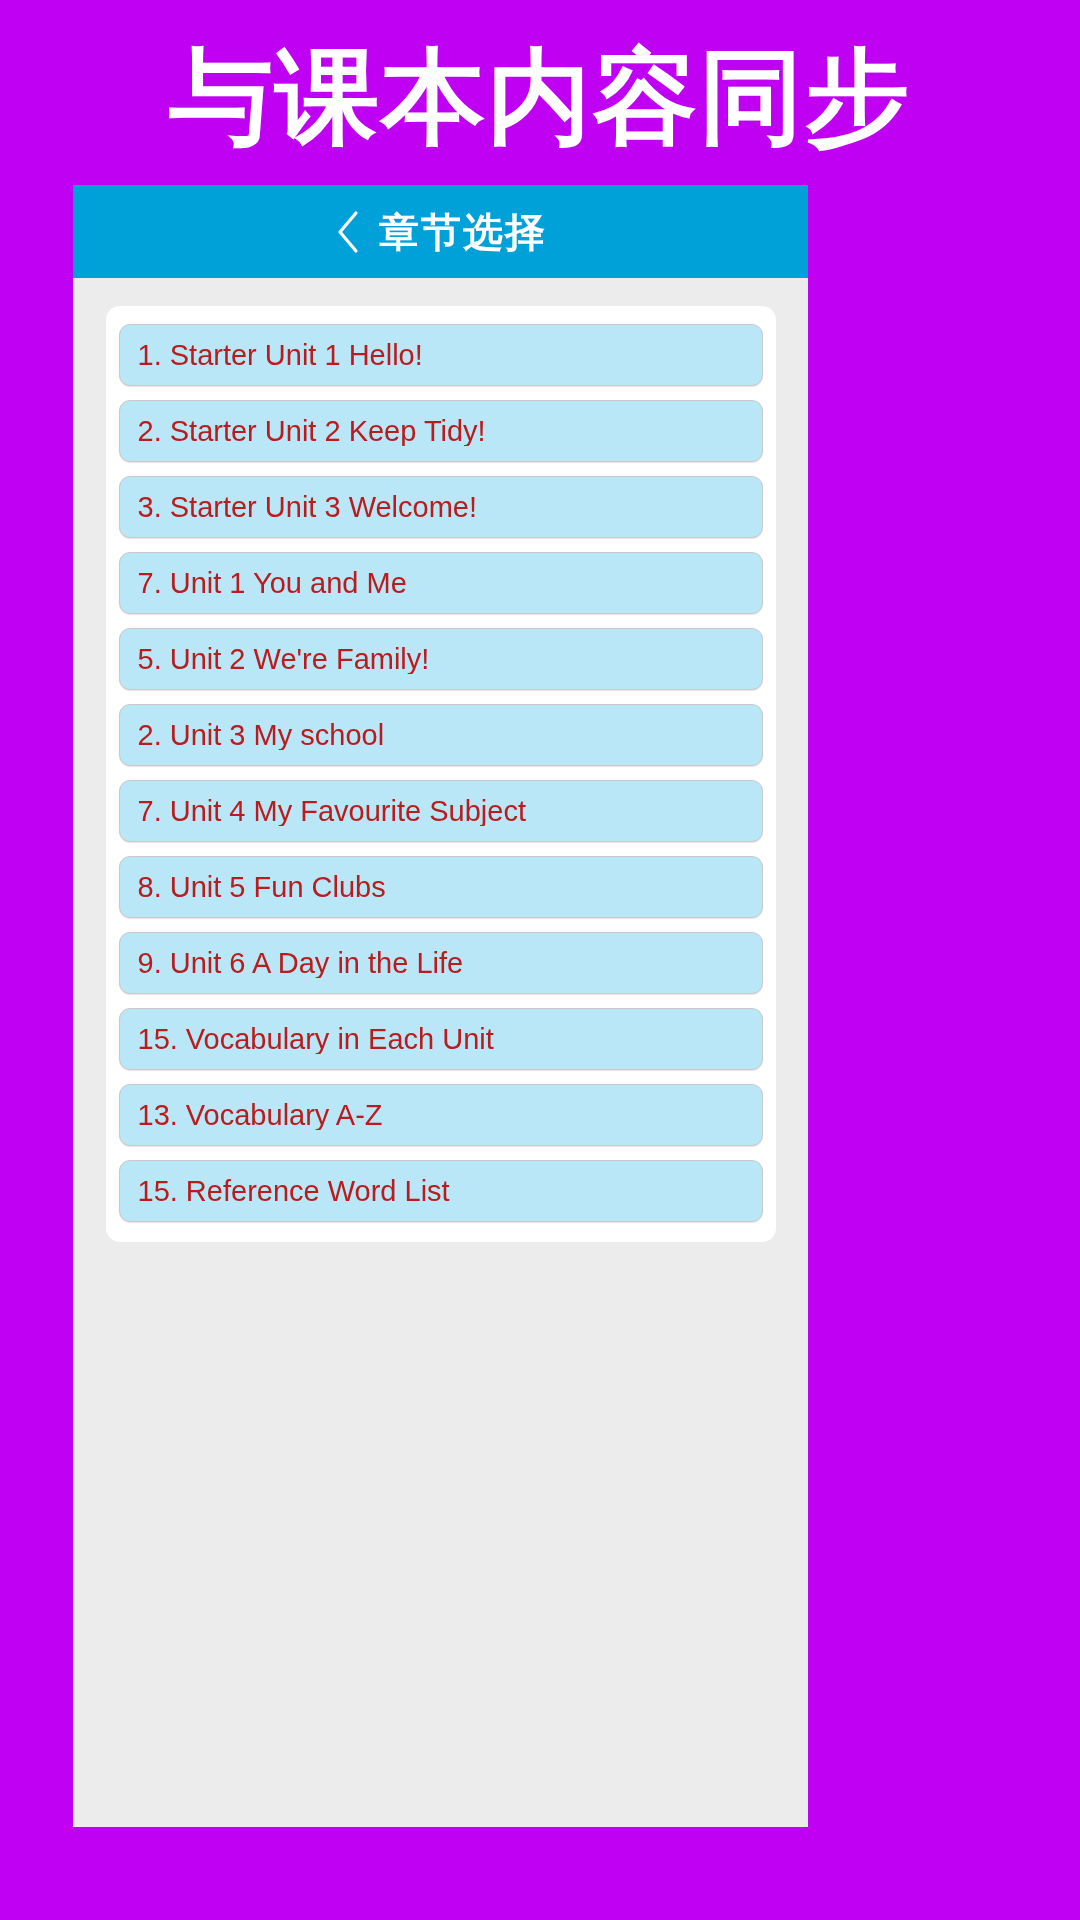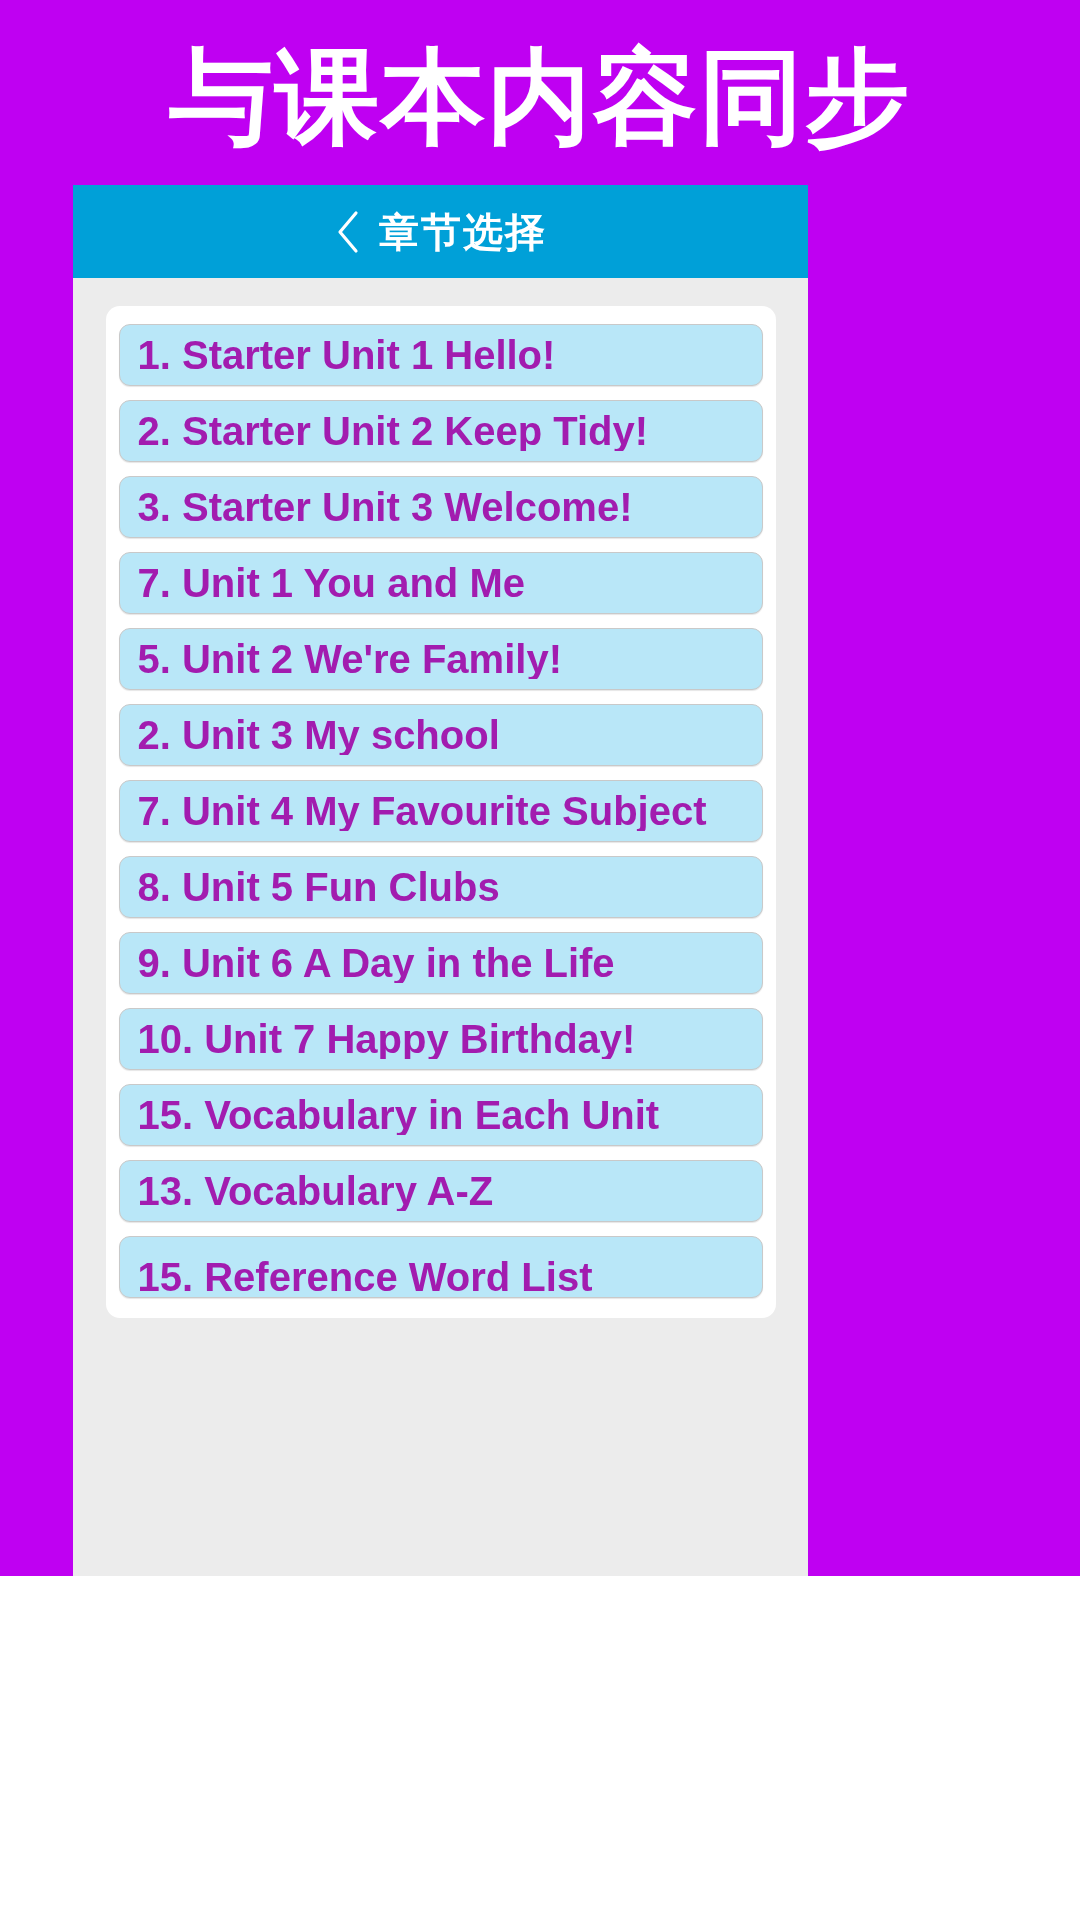--- a/index.html
+++ b/index.html
@@ -9,21 +9,21 @@
   body {
     width: 1080px;
     height: 1920px;
     overflow: hidden;
     font-family: "Liberation Sans", "DejaVu Sans", sans-serif;
   }
 
   #stage {
     position: relative;
     width: 1080px;
-    height: 1576px;
+    height: 1920px;
     background: #bf00f2;
     overflow: hidden;
   }
 
   
   #promo-heading {
     position: absolute;
     left: 0;
     top: 36px;
     width: 1080px;
@@ -105,27 +105,27 @@
     height: 62px;
     margin: 0 0 14px 0;
     padding: 0 18px;
     background: #b9e7f8;
     border: 1px solid #c9c9c9;
     border-radius: 11px;
     box-sizing: border-box;
     box-shadow: 0 1px 1px rgba(0,0,0,0.10);
     cursor: pointer;
   }
-  .chapter-item:last-child { margin-bottom: 0; align-items: flex-end; }
+  .chapter-item:last-child { margin-bottom: 0; }
 
   .chapter-label {
-    color: #a21caf;
-    font-size: 40px;
+    color: #b91c1c;
+    font-size: 29px;
     line-height: 1;
-    font-weight: 700;
+    font-weight: 400;
     white-space: nowrap;
     overflow: hidden;
     text-overflow: ellipsis;
   }
 </style>
 </head>
 <body>
 
 <div id="stage">
 
@@ -167,23 +167,20 @@
           <li class="chapter-item">
             <span class="chapter-label">7. Unit 4 My Favourite Subject</span>
           </li>
           <li class="chapter-item">
             <span class="chapter-label">8. Unit 5 Fun Clubs</span>
           </li>
           <li class="chapter-item">
             <span class="chapter-label">9. Unit 6 A Day in the Life</span>
           </li>
           <li class="chapter-item">
-            <span class="chapter-label">10. Unit 7 Happy Birthday!</span>
-          </li>
-          <li class="chapter-item">
             <span class="chapter-label">15. Vocabulary in Each Unit</span>
           </li>
           <li class="chapter-item">
             <span class="chapter-label">13. Vocabulary A-Z</span>
           </li>
           <li class="chapter-item">
             <span class="chapter-label">15. Reference Word List</span>
           </li>
 
         </ul>

